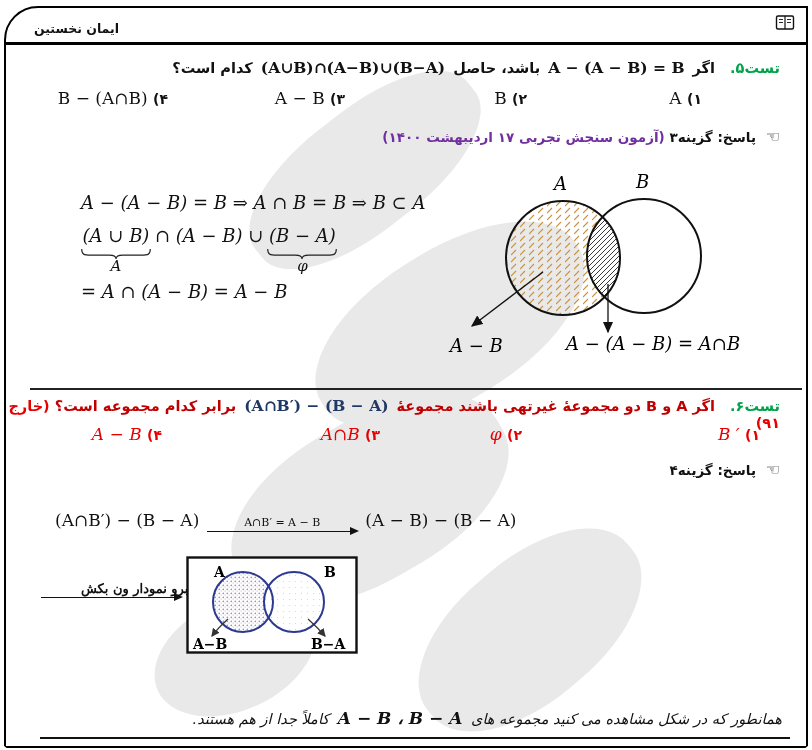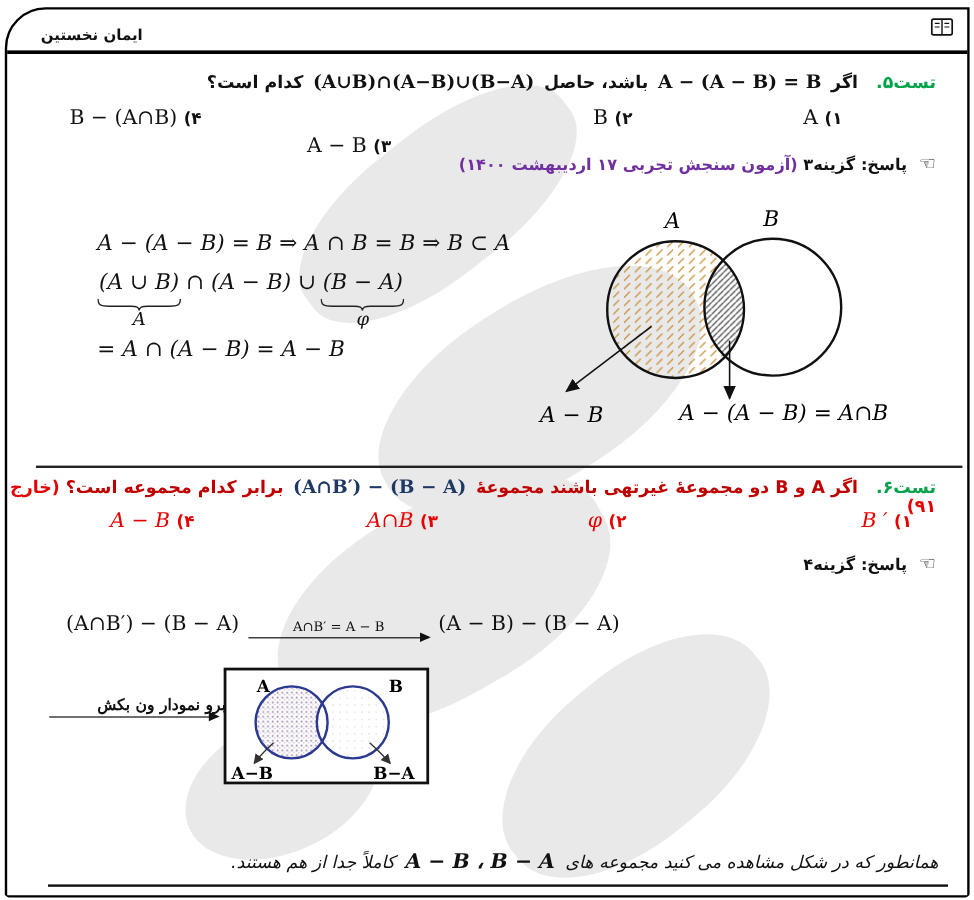--- a/index.html
+++ b/index.html
@@ -81,21 +81,21 @@
     <span class="qf" dir="ltr">(A∪B)∩(A−B)∪(B−A)</span>
     <span>کدام است؟</span>
   </div>
 
   <div class="z opt" style="top:88px;right:110px;text-align:center;">
     <span class="of">A</span>&nbsp;<span class="mark">(۱</span>
   </div>
   <div class="z opt" style="top:88px;right:285px;">
     <span class="of">B</span>&nbsp;<span class="mark">(۲</span>
   </div>
-  <div class="z opt" style="top:88px;right:486px;margin-top:24px;">
+  <div class="z opt" style="top:88px;right:467px;">
     <span class="of">A − B</span>&nbsp;<span class="mark">(۳</span>
   </div>
   <div class="z opt" style="top:88px;right:644px;">
     <span class="of">B − (A∩B)</span>&nbsp;<span class="mark">(۴</span>
   </div>
 
   <div class="z rtl ansline" style="top:127px;right:32px;">
     <span class="hand">☜</span>
     <span>پاسخ: گزینه۳</span>
     <span class="ref">(آزمون سنجش تجربی ۱۷ اردیبهشت ۱۴۰۰)</span>
@@ -162,21 +162,21 @@
     <span class="q6text">برابر کدام مجموعه است؟</span>
     <span class="q6ref">(خارج ۹۱)</span>
   </div>
 
   <div class="z opt opt6" style="top:424px;right:52px;">
     <span class="of">B ′</span>&nbsp;<span class="mark">(۱</span>
   </div>
   <div class="z opt opt6" style="top:424px;right:290px;">
     <span class="of">φ</span>&nbsp;<span class="mark">(۲</span>
   </div>
-  <div class="z opt opt6" style="top:424px;right:447px;">
+  <div class="z opt opt6" style="top:424px;right:432px;">
     <span class="of">A∩B</span>&nbsp;<span class="mark">(۳</span>
   </div>
   <div class="z opt opt6" style="top:424px;right:650px;">
     <span class="of">A − B</span>&nbsp;<span class="mark">(۴</span>
   </div>
 
   <div class="z rtl ansline" style="top:460px;right:32px;">
     <span class="hand">☜</span>
     <span>پاسخ: گزینه۴</span>
   </div>

